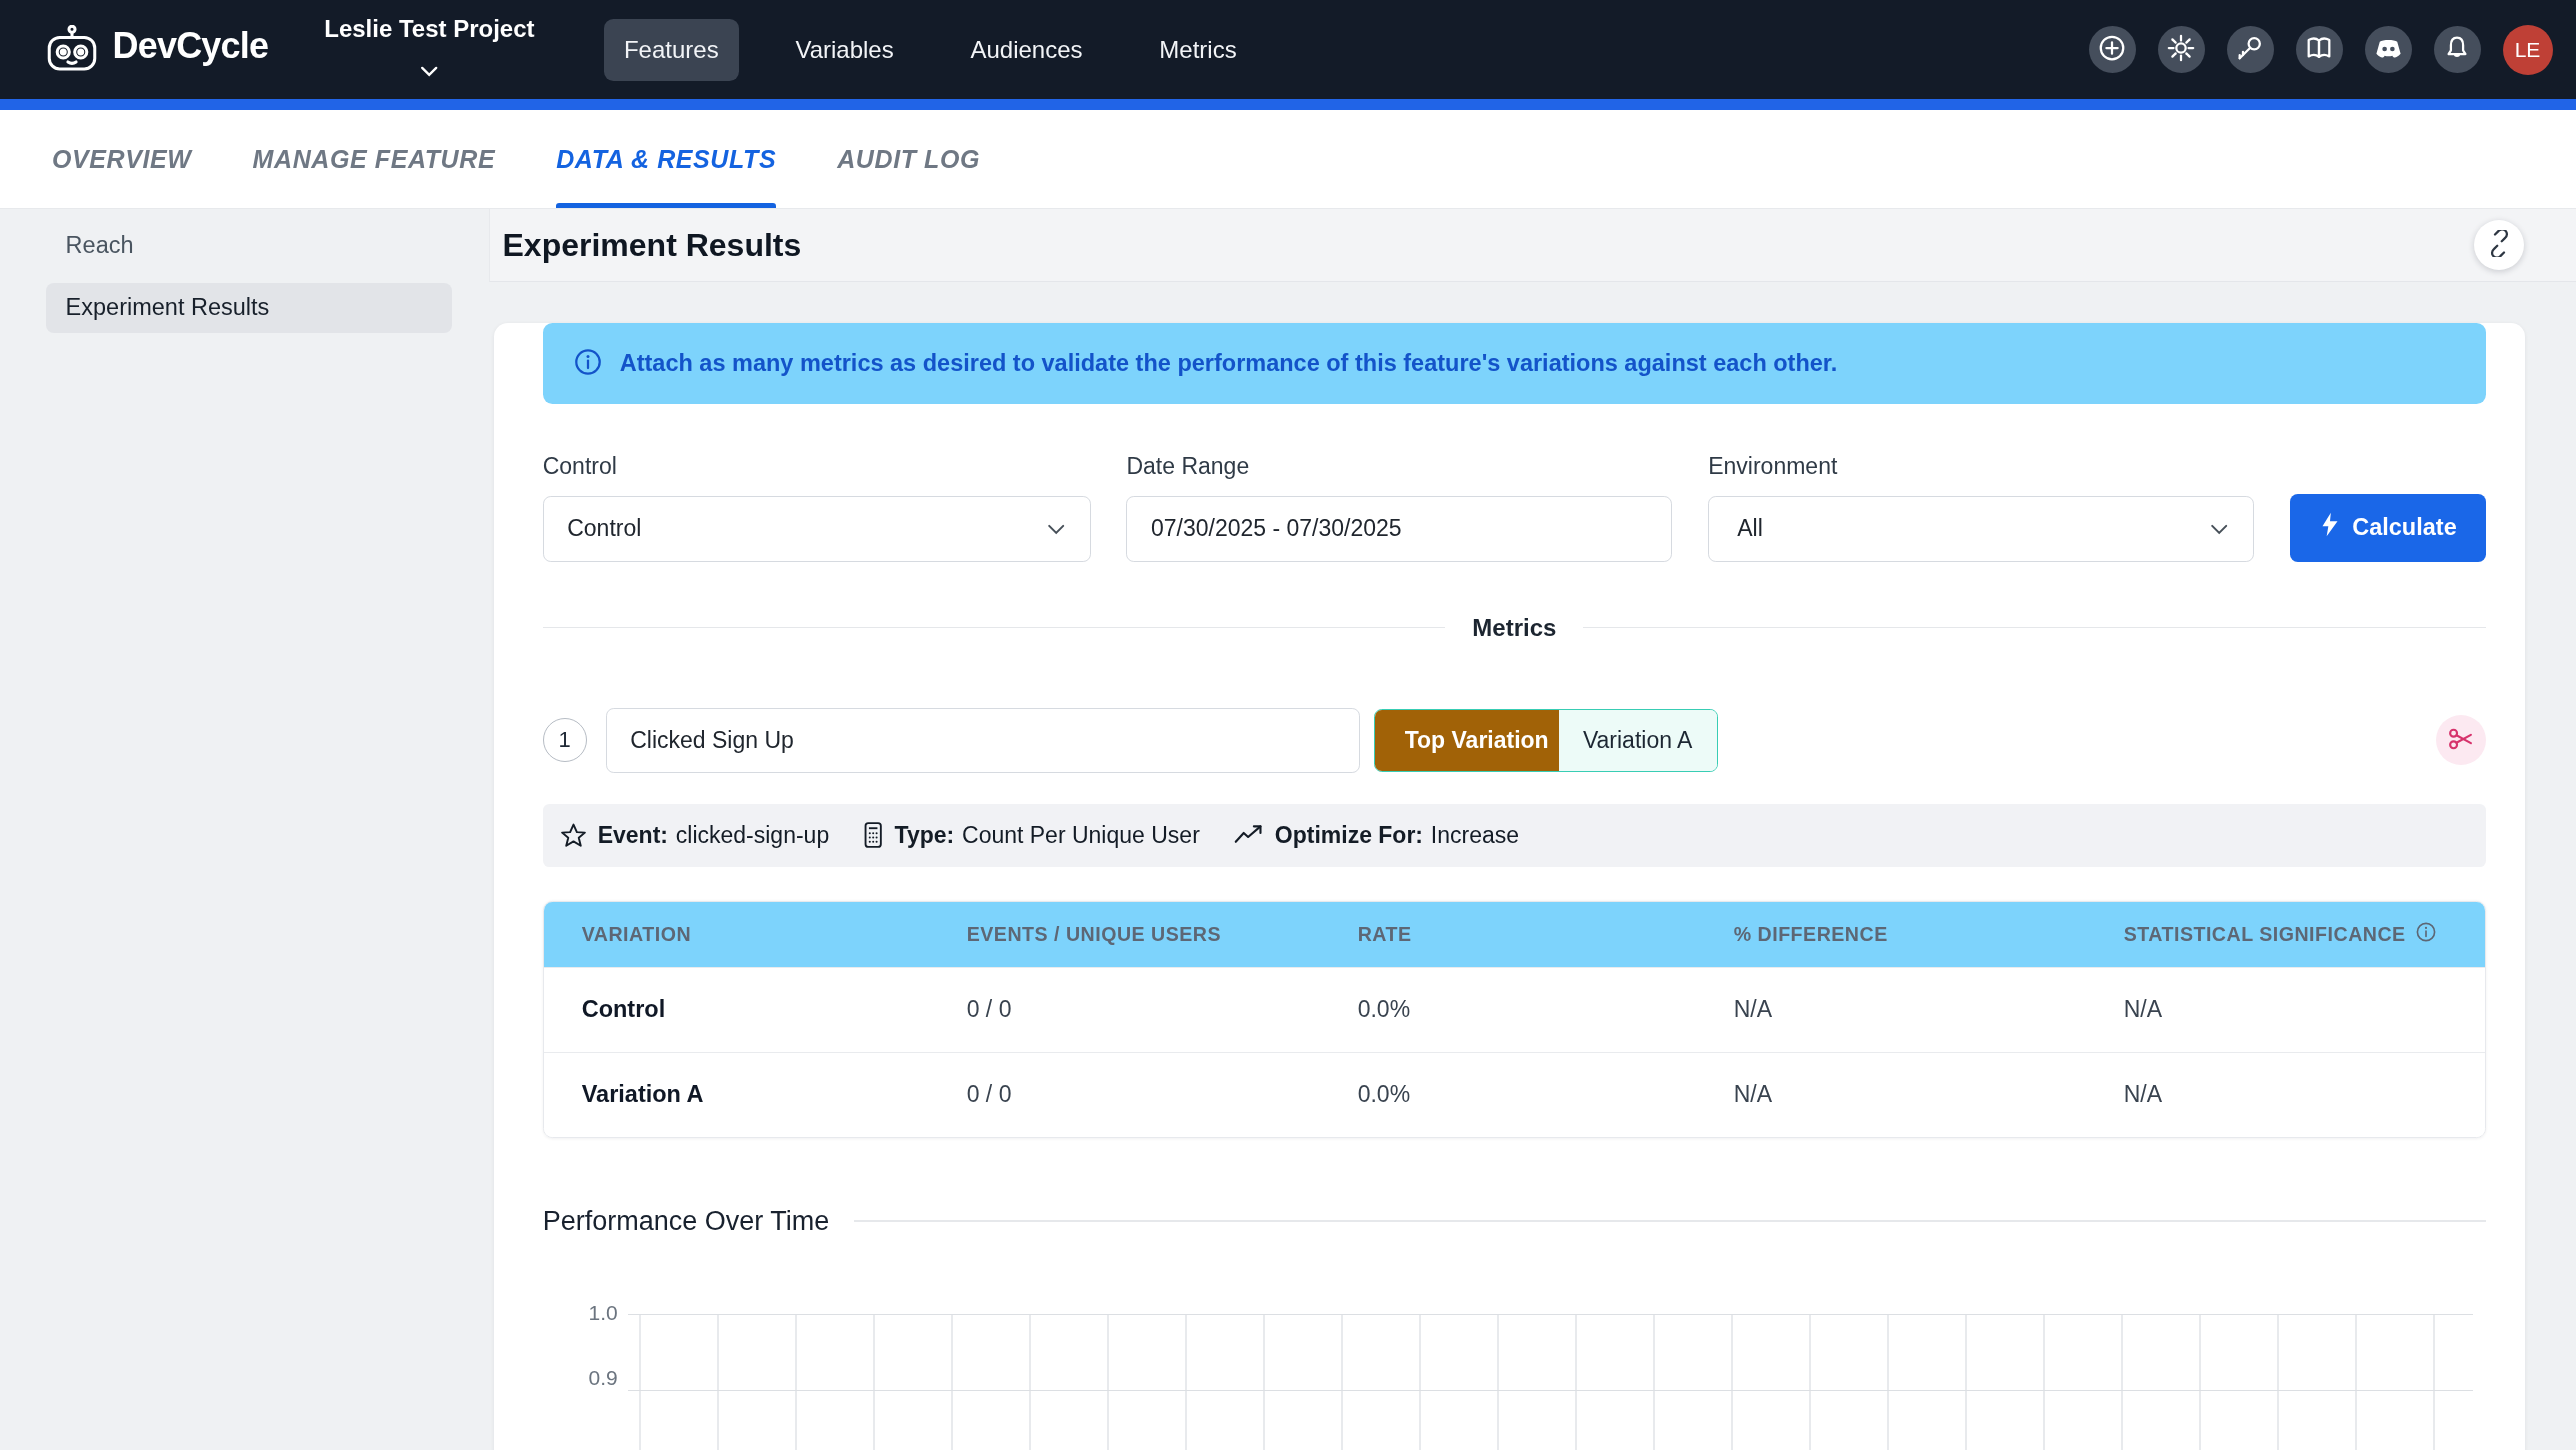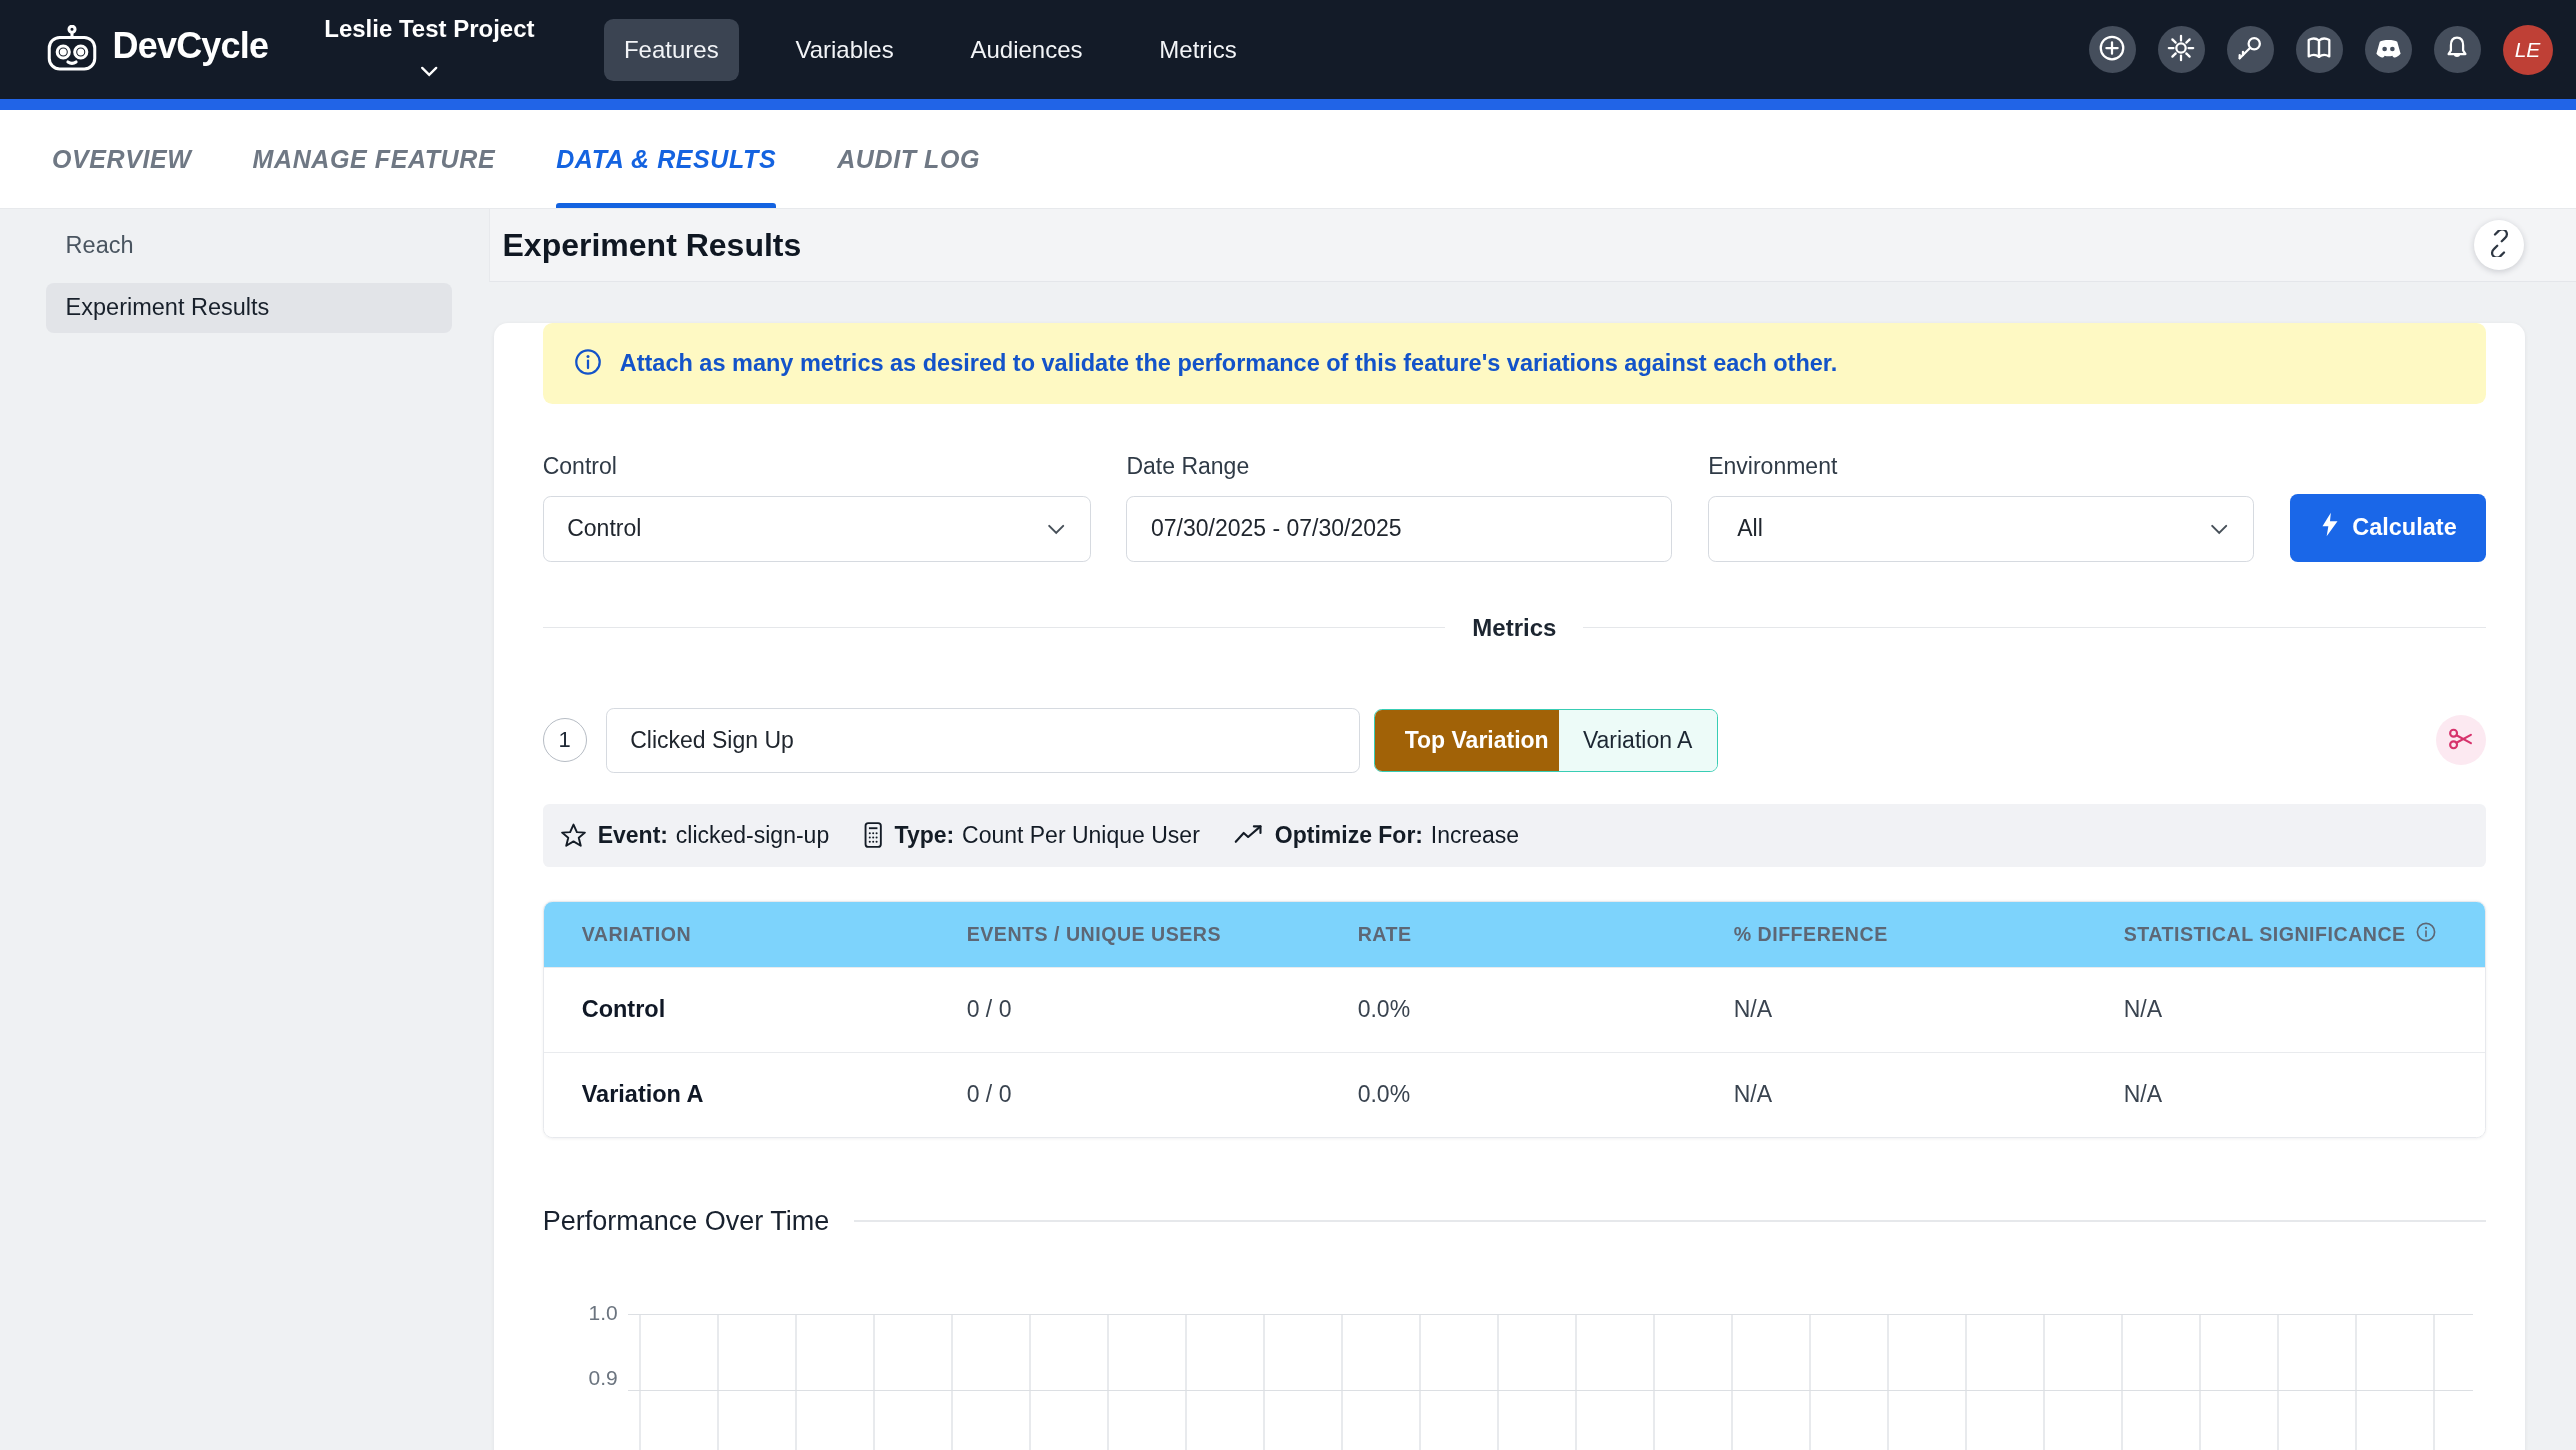--- a/index.html
+++ b/index.html
@@ -8,21 +8,21 @@
   
   .navbar { height:99px; background:#131b28; display:flex; align-items:center; padding:0 23.5px 0 44px; }
   .brand { display:flex; gap:12.5px; }
   .brand-text { color:#fff; font-size:36px; font-weight:800; letter-spacing:-0.8px; }
   .project-selector { display:flex; align-items:center; gap:12.5px; margin-left:56px; color:#fff; font-size:24px; font-weight:600; cursor:pointer;flex-direction:column; }
   .main-nav { display:flex; align-items:center; gap:36px; margin-left:69px; }
   .nav-item { color:#f2f4f7; font-size:24px; font-weight:500; padding:17px 20.4px; border-radius:9.4px; cursor:pointer; }
   .nav-item.active { background:#3b4452; }
   .nav-actions { margin-left:auto; display:flex; align-items:center; gap:22px; }
   .icon-btn { width:47px; height:47px; border-radius:50%; background:#454e5c; display:flex; align-items:center; justify-content:center; cursor:pointer; }
-  .avatar { width:50px; height:50px; border-radius:50%; background:#bf4036; color:#fff; display:flex; align-items:center; justify-content:center; font-size:21px; font-weight:500; cursor:pointer;font-style:italic; }
+  .avatar { width:50px; height:50px; border-radius:50%; background:#bf4036; color:#fff; display:flex; align-items:center; justify-content:center; font-size:21px; font-weight:500; cursor:pointer; }
   .accent-bar { height:11px; background:#2164e7; }
 
   
   .tabbar { height:99px; background:#ffffff; border-bottom:1.6px solid #e7e9ec; display:flex; align-items:stretch; gap:61px; padding:0 0 0 52px; }
   .tab { display:flex; align-items:center; font-size:25px; font-weight:700; letter-spacing:0.6px; color:#6f7884; position:relative; cursor:pointer;font-style:italic; }
   .tab.active { color:#1463e0; }
   .tab.active::after { content:""; position:absolute; left:0; right:0; bottom:0; height:5.5px; background:#1463e0; border-radius:3.1px 3.1px 0 0; }
 
   
   .content { display:flex; height:1242px; }
@@ -30,21 +30,21 @@
   .side-item { height:50px; display:flex; align-items:center; padding:0 19.6px; border-radius:7.8px; font-size:23.5px; color:#4a5560; margin-bottom:12.5px; cursor:pointer; }
   .side-item.selected { background:#e2e4e8; color:#18202b; }
 
   .main { flex:1; min-width:0; }
   .page-header { height:73px; display:flex; align-items:center; padding-left:12.5px; border-bottom:1.6px solid #e4e6ea; border-left:0.8px solid #e7e9ec; background:#f3f4f6; position:relative; }
   .page-title { font-size:32px; font-weight:700; color:#0f1722; }
   .link-btn { position:absolute; right:52px; top:50%; transform:translateY(-50%); width:50px; height:50px; border-radius:50%; background:#fff; box-shadow:0 1.6px 6.3px rgba(16,24,40,.18); display:flex; align-items:center; justify-content:center; cursor:pointer; }
 
   .card { margin:17px 51px 0 4.7px; background:#fff; border-radius:14px; box-shadow:0 1.6px 4.7px rgba(16,24,40,.07); padding:0 39px 47px 49px; height:1151px; }
 
-  .banner { margin-top:41px; height:81px; background:#fef9c3; border-radius:9.4px; display:flex; align-items:center; padding-left:30px; }
+  .banner { margin-top:41px; height:81px; background:#7dd3fc; border-radius:9.4px; display:flex; align-items:center; padding-left:30px; }
   .banner-text { margin-left:17px; font-size:23.5px; font-weight:600; color:#1353c9; }
 
   .filters { margin-top:49px; display:flex; justify-content:space-between; align-items:flex-end; }
   .field { display:flex; flex-direction:column; }
   .field-label { font-size:23px; color:#2f3a46; margin-bottom:15.7px; }
   .select, .text-input { height:66px; border:1.6px solid #d6dae0; border-radius:7.8px; background:#fff; display:flex; align-items:center; padding:0 23.5px; font-size:23px; color:#20262e; cursor:pointer; }
   .select { justify-content:space-between; }
   .w-control { width:548px; } .w-date { width:546px; } .w-env { width:546px;padding-left:28px; }
   .calc-btn { width:196px; height:68px; background:#1a67e8; border:none; border-radius:7.8px; color:#fff; font-size:23.5px; font-weight:600; font-family:"Liberation Sans",sans-serif; display:flex; align-items:center; justify-content:center; gap:11px; cursor:pointer; }
 

